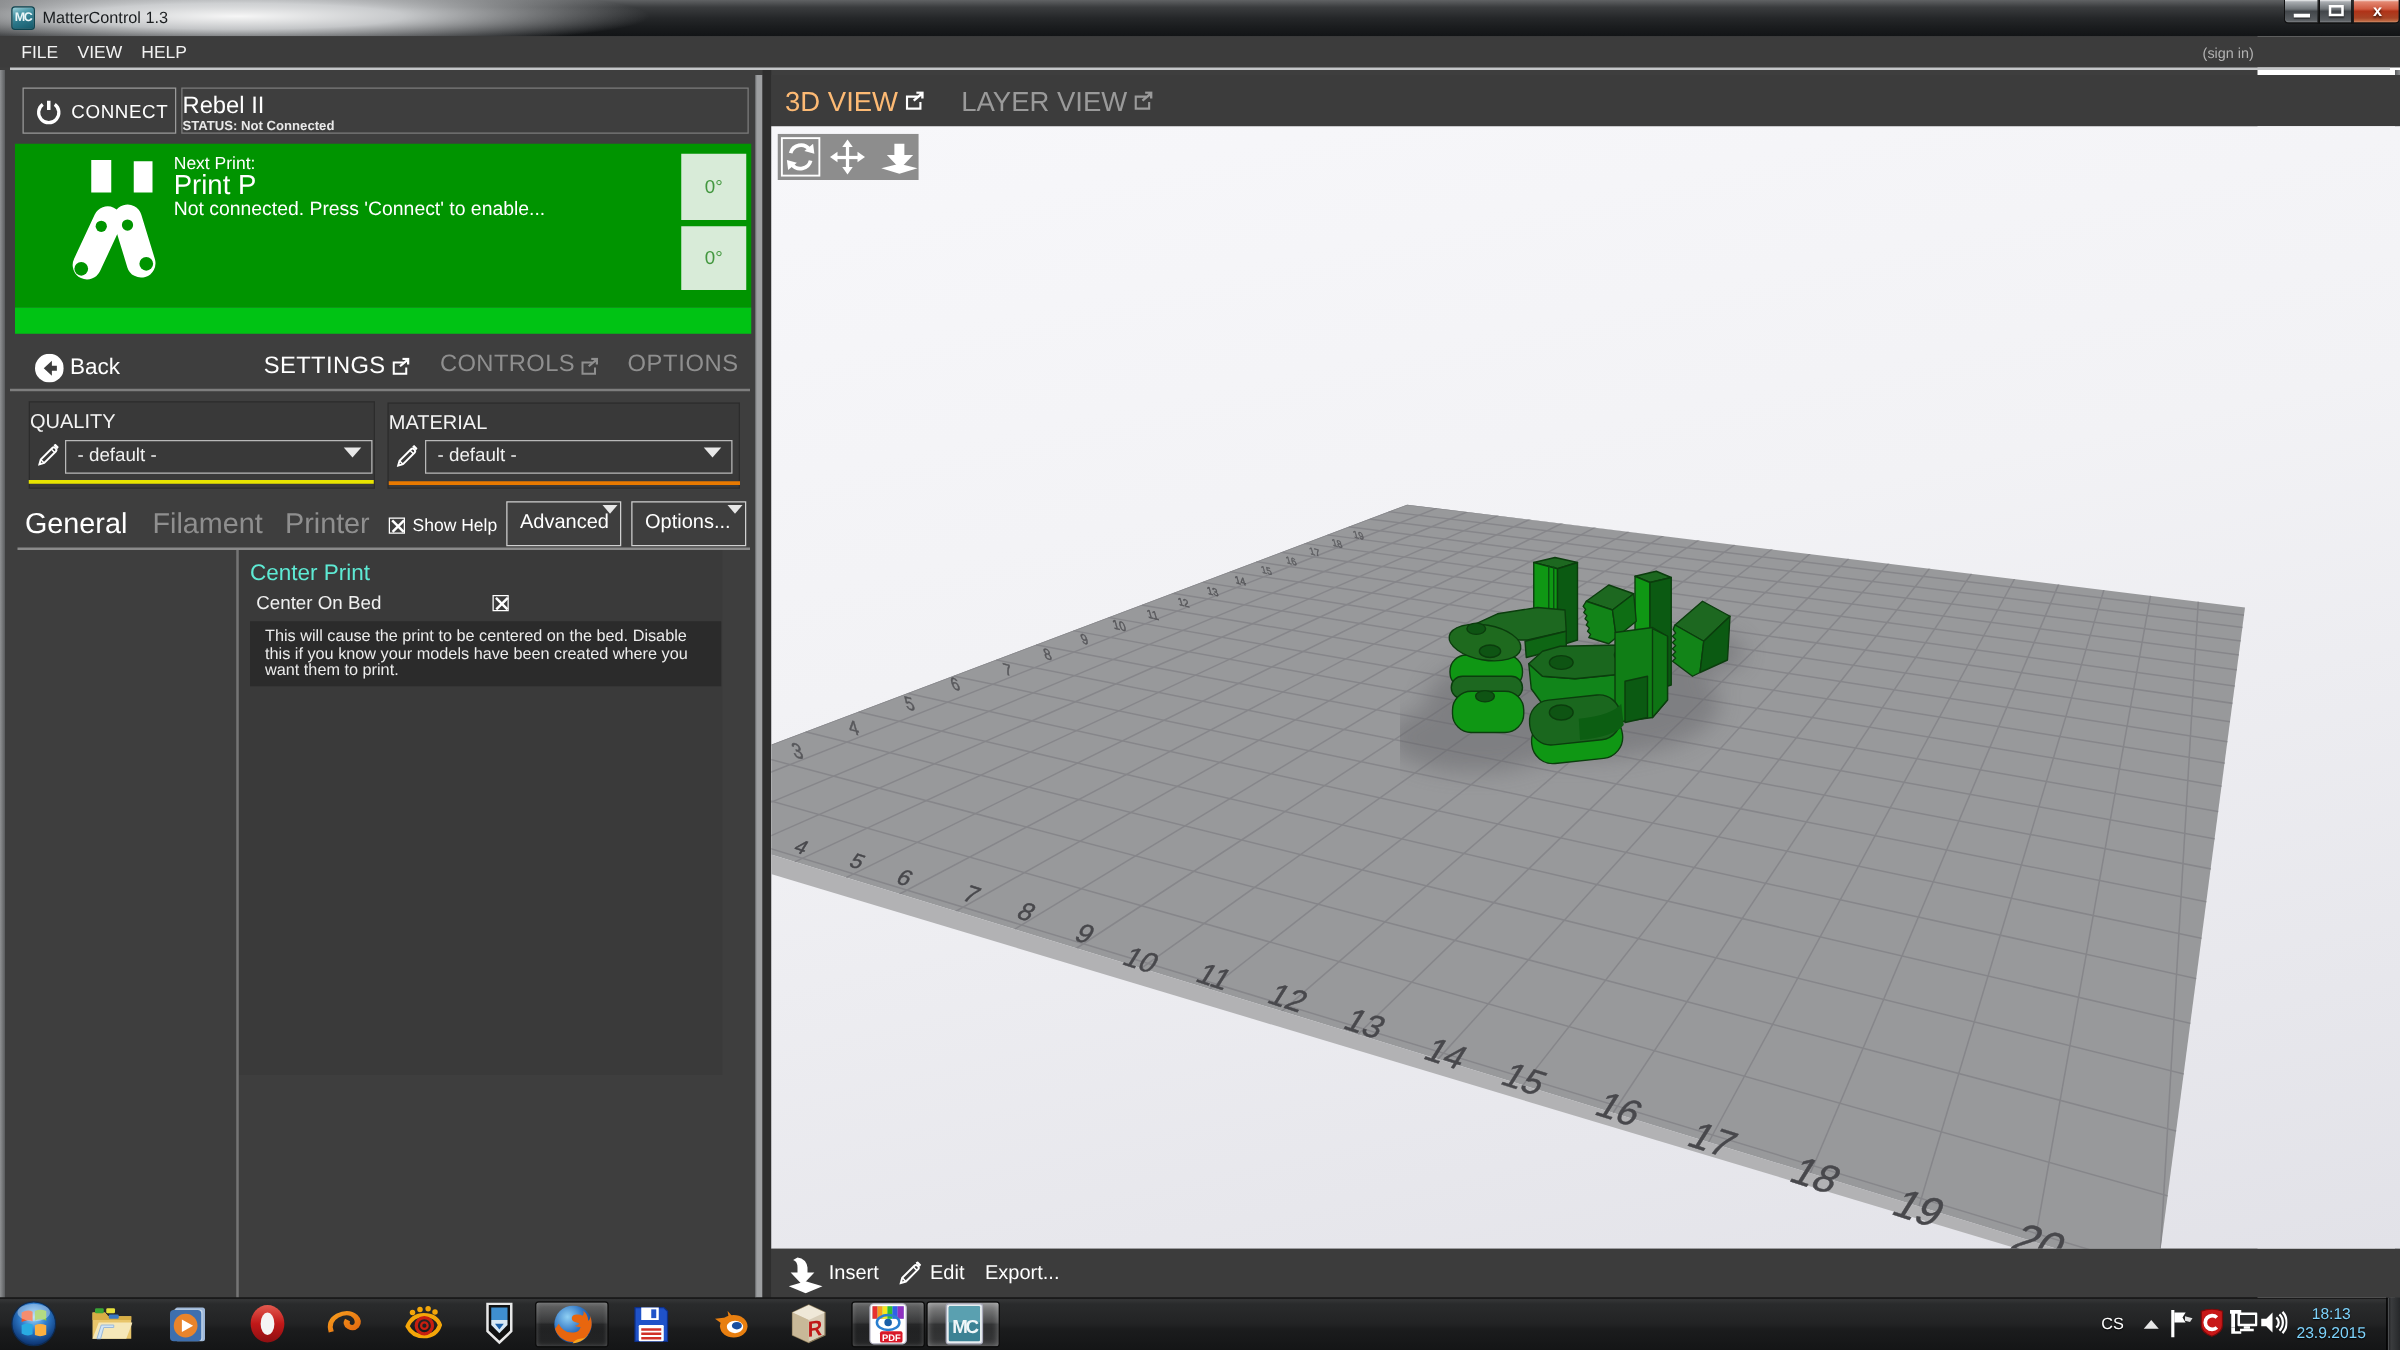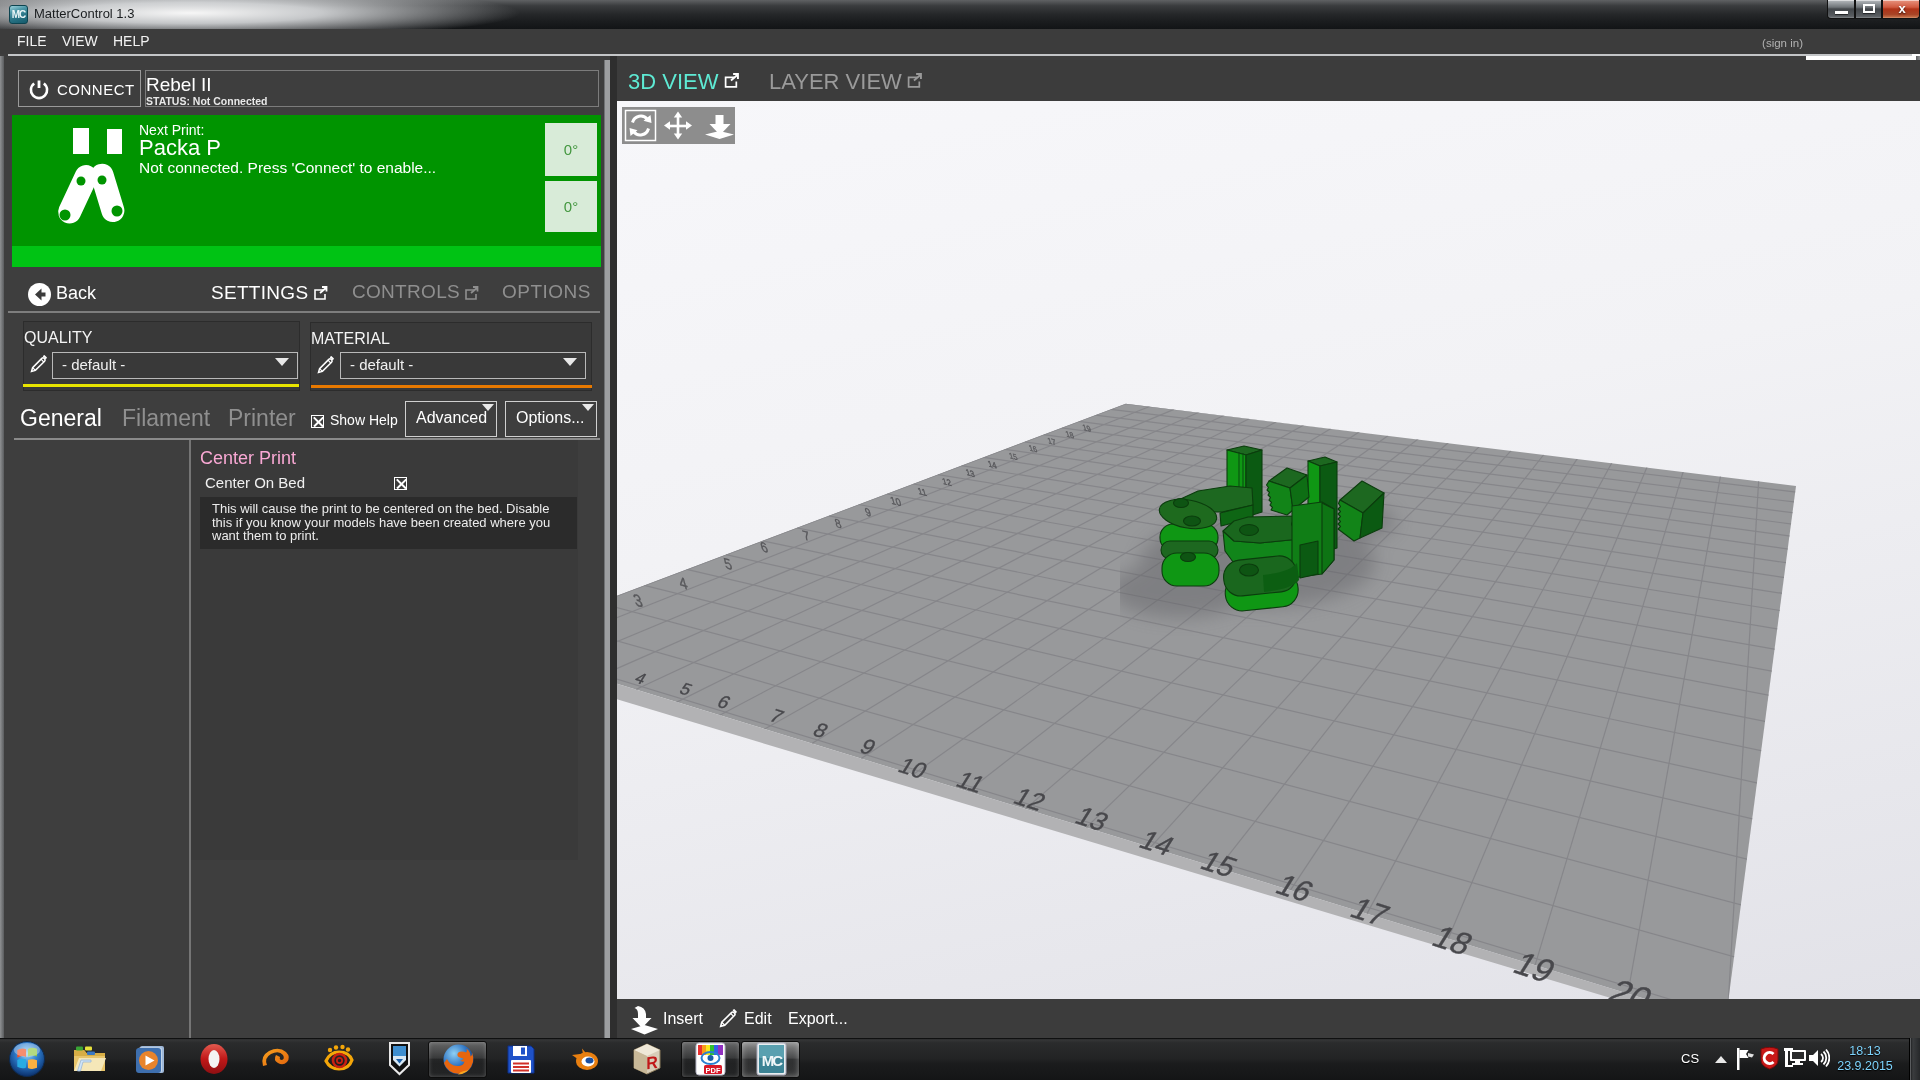--- a/index.html
+++ b/index.html
@@ -57,30 +57,30 @@
 .dropbtn{position:absolute;border:1px solid #d0d0d0;color:#fff;font-size:16px}
 .dropbtn i{position:absolute;right:2px;top:2px;width:0;height:0;border-left:6px solid transparent;border-right:6px solid transparent;border-top:7px solid #e8e8e8}
 #advbtn{left:405px;top:401px;width:92px;height:36px}
 #optbtn{left:505px;top:401px;width:92px;height:36px}
 #tabsep{left:14px;top:438px;width:586px;height:2px;background:#8a8a8a}
 
 #setlist{left:20px;top:446px;font-size:18px;color:#9b9b9b;line-height:25px}
 #setlist .sel{color:#fff}
 #listdiv{left:189px;top:440px;width:2px;height:598px;background:#757575}
 #content{left:191px;top:440px;width:387px;height:420px;background:#3a3a3a}
-#cphead{left:200px;top:448px;font-size:18px;color:#f9a8d4}
+#cphead{left:200px;top:448px;font-size:18px;color:#5eead4}
 #cob{left:205px;top:474px;font-size:15px;color:#f0f0f0}
 #cobchk{left:394px;top:474px}
 #helpbox{left:200px;top:497px;width:377px;height:52px;background:#2b2b2b;color:#ececec;font-size:13px;line-height:13.5px;padding:5px 0 0 12px}
 .chk{display:inline-block;width:13px;height:13px;border:1.5px solid #fff;position:relative;vertical-align:-2px}
 .chk:before{content:"";position:absolute;left:0;top:5.2px;width:13px;height:1.6px;background:#fff;transform:rotate(45deg)}
 .chk:after{content:"";position:absolute;left:0;top:5.2px;width:13px;height:1.6px;background:#fff;transform:rotate(-45deg)}
 
 #vhead{left:617px;top:60px;width:1303px;height:41px;background:#3c3c3c}
-#v3d{left:628px;top:69px;font-size:22px;color:#5eead4}
+#v3d{left:628px;top:69px;font-size:22px;color:#fdba74}
 #vlayer{left:769px;top:69px;font-size:22px;color:#9a9a9a}
 #viewport{left:617px;top:101px;width:1303px;height:898px;background:linear-gradient(168deg,#f7f7fa 0%,#f2f2f5 40%,#e2e2e8 100%);overflow:hidden}
 
 #botbar{left:617px;top:999px;width:1303px;height:39px;background:#3c3c3c;color:#fff}
 #botbar .bt{position:absolute;top:11px;font-size:16px}
 
 #taskbar{left:0;top:1038px;width:1920px;height:42px;background:linear-gradient(180deg,#000 0%,#353637 4%,#2a2b2c 12%,#222324 50%,#1b1c1d 60%,#141516 100%)}
 .tbtn{position:absolute;top:1041px;width:59px;height:37px;border-radius:3px}
 .tbtn.act{border:1px solid #0d0d0d;background:linear-gradient(180deg,rgba(255,255,255,.28),rgba(255,255,255,.10) 45%,rgba(255,255,255,.02) 50%,rgba(255,255,255,.06));box-shadow:inset 0 0 4px rgba(255,255,255,.25)}
 .tbtn.act2{border:1px solid #0d0d0d;background:linear-gradient(180deg,rgba(255,255,255,.45),rgba(255,255,255,.18) 45%,rgba(255,255,255,.08) 50%,rgba(255,255,255,.14));box-shadow:inset 0 0 6px rgba(255,255,255,.4)}
@@ -137,21 +137,21 @@
           <rect x="45" y="36" width="23" height="60" rx="11.5"></rect>
         </g>
   <g fill="#009400">
           <circle cx="14" cy="88" r="5.5"></circle>
           <circle cx="30" cy="54" r="4.5"></circle>
           <circle cx="66" cy="84" r="5.5"></circle>
           <circle cx="51" cy="53" r="4.5"></circle>
         </g>
  </svg>
  <div class="gtx" style="left:127px;top:7px;font-size:14px">Next Print:</div>
- <div class="gtx" style="left:127px;top:20px;font-size:22px">Packa P</div>
+ <div class="gtx" style="left:127px;top:20px;font-size:22px">Print P</div>
  <div class="gtx" style="left:127px;top:44px;font-size:15.5px">Not connected. Press 'Connect' to enable...</div>
 </div>
 <div class="abs" id="greenstrip"></div>
 <div class="abs" id="temp1">0°</div>
 <div class="abs" id="temp2">0°</div>
 <div class="abs" id="lscroll"></div>
 <div class="abs" style="left:610px;top:56px;width:7px;height:982px;background:#2e2e2e"></div>
 
 <svg class="abs" style="left:28px;top:283px" width="23" height="23" viewBox="0 0 23 23">
       <circle cx="11.5" cy="11.5" r="11.5" fill="#fff"></circle>

